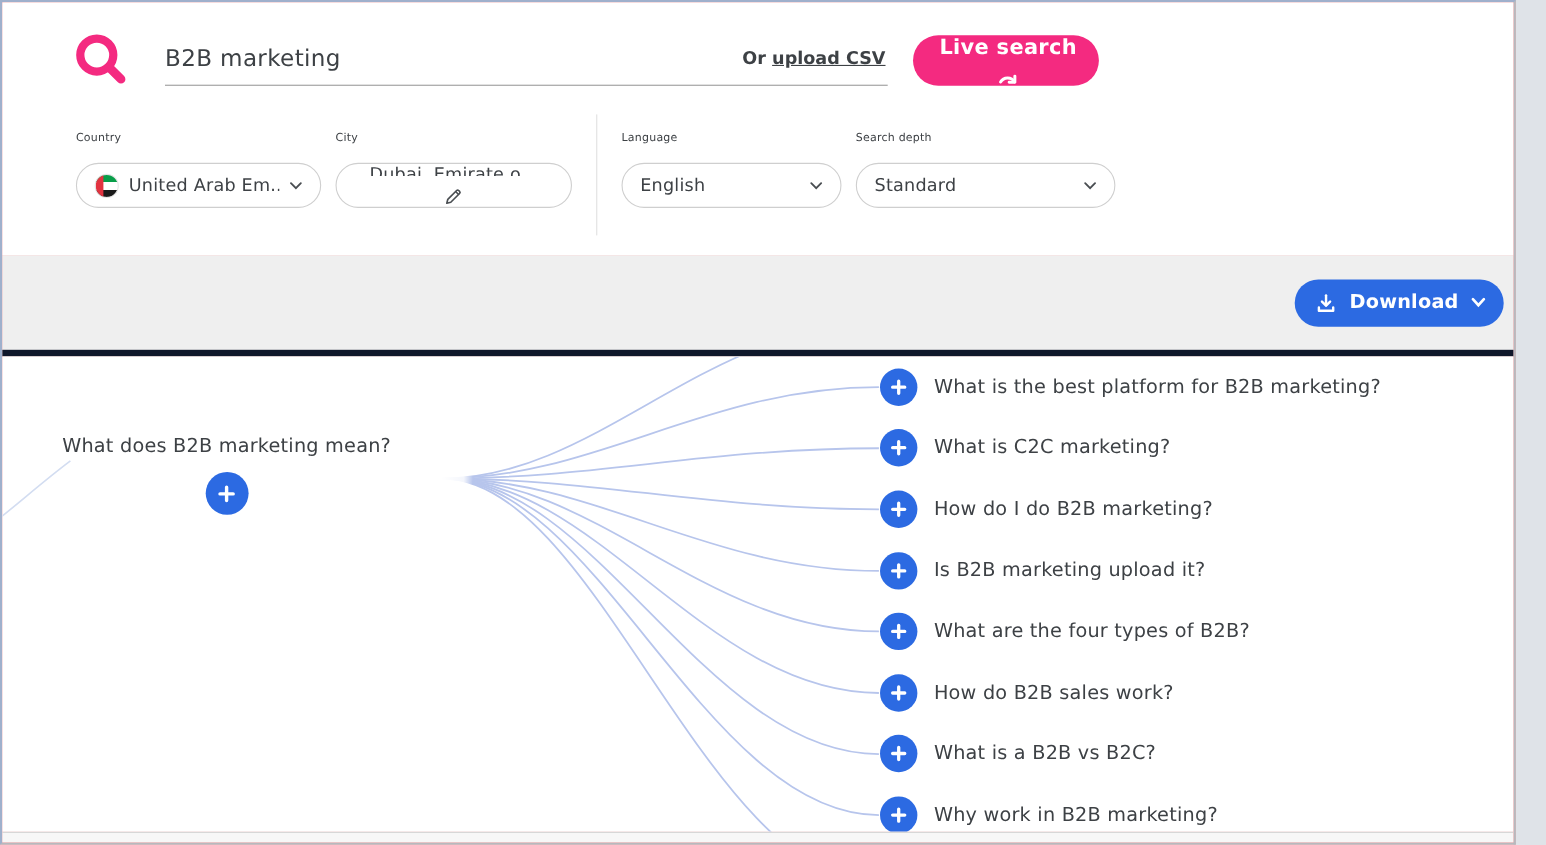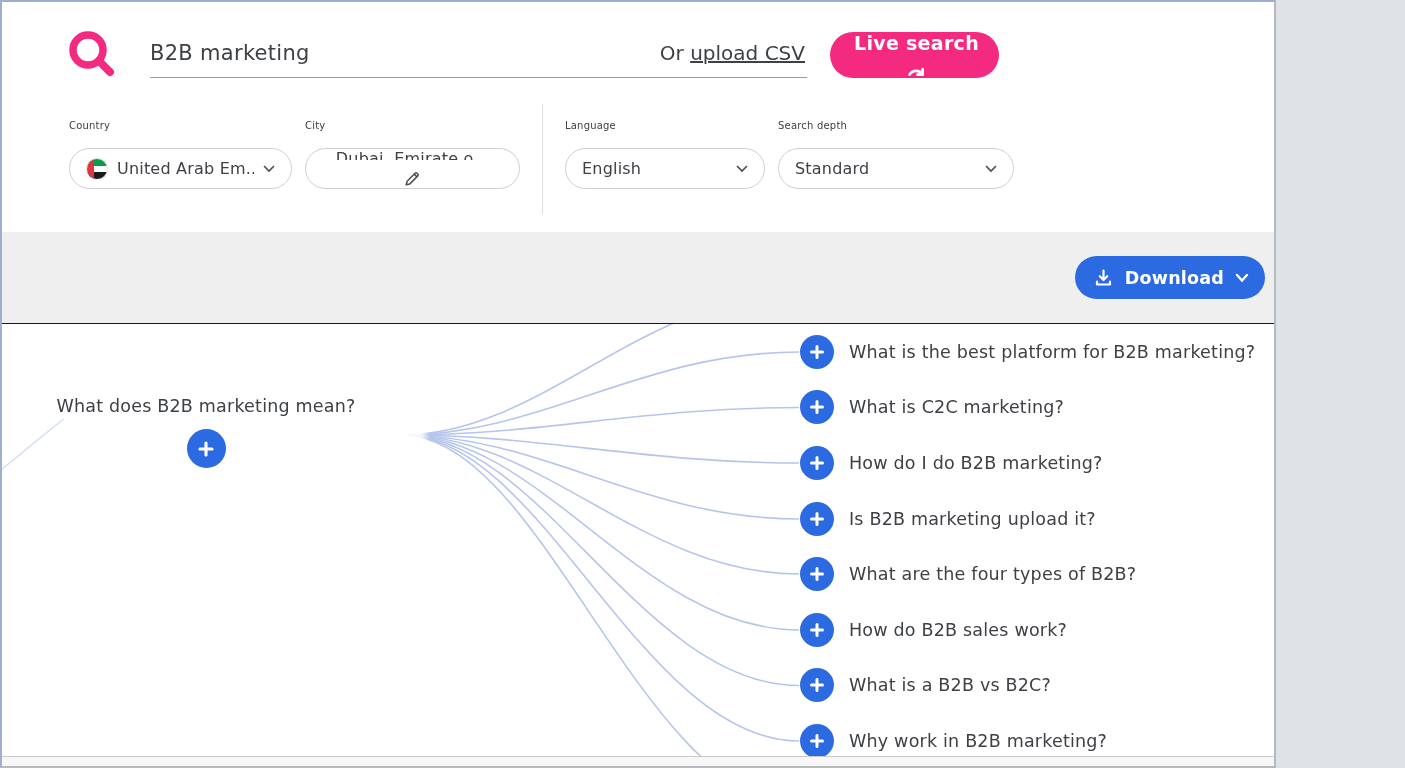--- a/index.html
+++ b/index.html
@@ -1,38 +1,38 @@
 <!DOCTYPE html>
 <html><head>
 <meta charset="utf-8">
 <style>
   * { margin:0; padding:0; box-sizing:border-box; }
   html,body { background:#dfe3e8; }
   body { font-family:"DejaVu Sans","Liberation Sans",sans-serif; color:#3d4145; }
 
   .page {
-    width:1276px; height:768px; background:#fca5a5;
+    width:1378px; height:768px; background:#fca5a5;
     border:2px solid; border-color:#9fb0cc #b6b9be #b6b9be #9fb0cc;
     display:flex; flex-direction:column; overflow:hidden; position:relative;
   }
 
   
   .header { position:relative; height:230px; background:#fff; flex:0 0 auto; }
 
   .magnifier { position:absolute; left:64px; top:26px; width:54px; height:54px; }
 
   .search-line {
     position:absolute; left:148px; top:26px; width:657px; height:50px;
     display:flex; align-items:center; border-bottom:1px solid #9c9c9c;
   }
   .search-input {
     flex:1 1 auto; border:none; outline:none; background:transparent;
     font-family:inherit; font-size:21px; color:#3d4145; letter-spacing:.3px; min-width:0;
   }
-  .or-upload { flex:0 0 auto; font-size:20px; color:#3d4145; white-space:nowrap; padding-right:2px; }
+  .or-upload { flex:0 0 auto; font-size:16px; color:#3d4145; white-space:nowrap; padding-right:2px;font-weight:bold; }
   .upload-link { color:#3d4145; text-decoration:underline; cursor:pointer; }
 
   .live-btn {
     position:absolute; left:828px; top:30px; height:46px; padding:0 20px 0 24px;
     border:none; border-radius:23px; background:#f42a80; color:#fff;
     font-family:inherit; font-size:19px; font-weight:bold; letter-spacing:.3px;
     display:flex; align-items:center; gap:12px; cursor:pointer;flex-direction:column;
   }
 
   .filter-group { position:absolute; top:118px; }
@@ -52,21 +52,21 @@
     position:relative; width:22px; height:22px; border-radius:50%;
     overflow:hidden; flex:0 0 auto; border:1px solid #e4e4e4;
     background:linear-gradient(180deg,#089e49 0 34%,#ffffff 34% 67%,#1a1a1a 67% 100%);
   }
   .flag::before { content:""; position:absolute; left:0; top:0; width:7px; height:100%; background:#e23340; }
 
   .v-divider { position:absolute; left:540px; top:102px; width:1px; height:110px; background:#e0e0e0; }
 
   
   .toolbar {
-    height:92px; flex:0 0 auto; background:#efefef; border-bottom:1px solid #0f172a;
+    height:92px; flex:0 0 auto; background:#efefef; border-bottom:6px solid #0f172a;
     display:flex; align-items:center; justify-content:flex-end; padding-right:9px;
   }
   .download-btn {
     height:43px; padding:0 16px 0 18px; border:none; border-radius:22px;
     background:#2c6ae2; color:#fff; font-family:inherit; font-size:17.5px; font-weight:bold;
     letter-spacing:.2px; display:flex; align-items:center; gap:11px; cursor:pointer;
   }
 
   
   .canvas { position:relative; flex:1 1 auto; background:#fff; overflow:hidden; }

